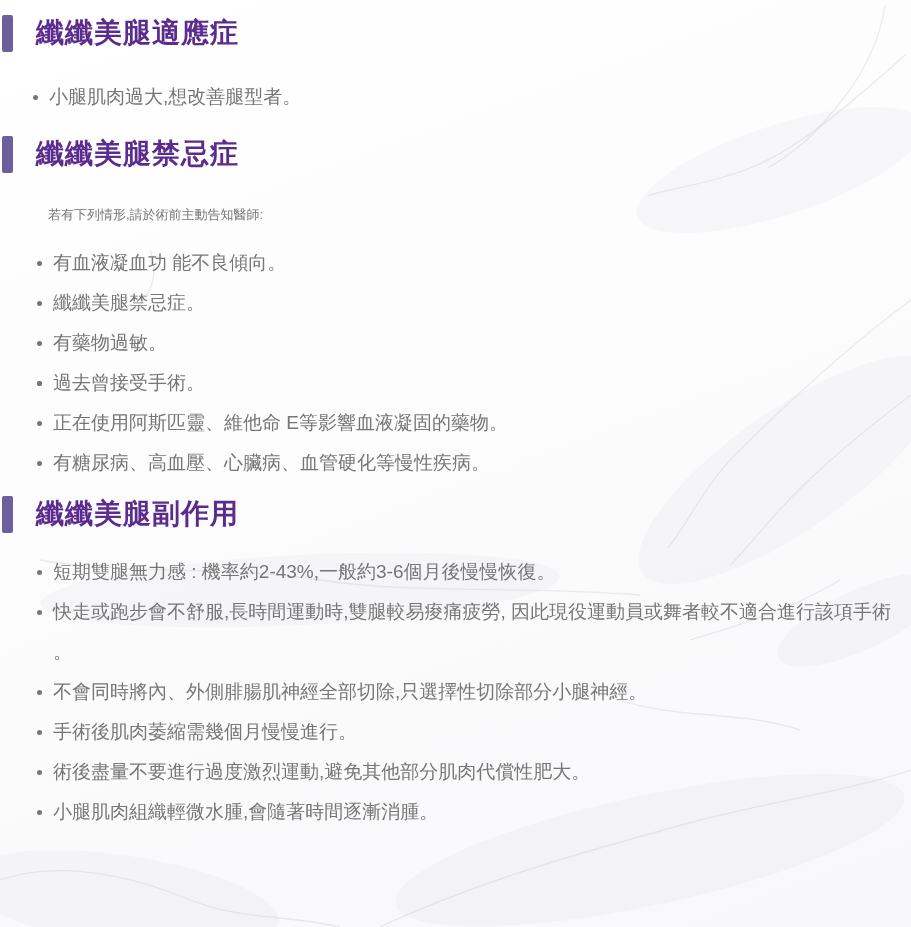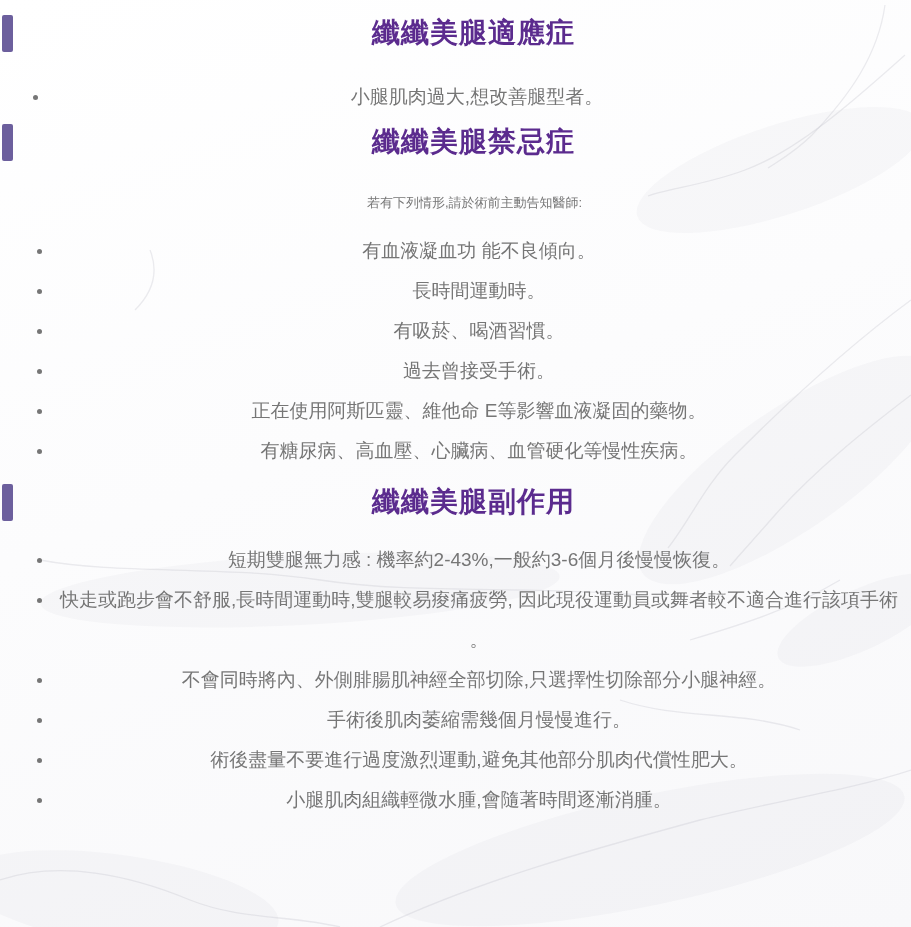--- a/index.html
+++ b/index.html
@@ -17,21 +17,20 @@
   .marble-bg {
     position: absolute;
     inset: 0;
     z-index: 0;
     pointer-events: none;
   }
   main.content {
     position: relative;
     z-index: 1;
     padding-top: 14px;
-    text-align: center;
   }
   .heading {
     margin: 0;
     position: relative;
     padding-left: 36px;
     font-size: 28px;
     line-height: 38px;
     font-weight: bold;
     letter-spacing: 1px;
     color: #5b2b8e;
@@ -66,21 +65,21 @@
   ul.bullet-list li .dot {
     position: absolute;
     left: 1px;
     top: 18px;
     width: 5px;
     height: 5px;
     border-radius: 50%;
     background: #767676;
   }
   #sec1 .bullet-list { margin-top: 25px; padding-left: 32px; }
-  #sec2 .heading     { margin-top: 6px; }
+  #sec2 .heading     { margin-top: 18px; }
   #sec2 .bullet-list { margin-top: 8px; }
   #sec3 .heading     { margin-top: 12px; }
   #sec3 .bullet-list { margin-top: 19px; }
 </style>
 </head>
 <body>
 
 <svg class="marble-bg" width="911" height="927" viewBox="0 0 911 927" xmlns="http://www.w3.org/2000/svg">
   <g fill="none" stroke="#b9bcc4" stroke-opacity="0.28" stroke-width="1.3">
     <path d="M 905 55 C 860 95 800 150 745 170 C 705 185 670 188 648 196"></path>
@@ -125,25 +124,28 @@
       <span>纖纖美腿禁忌症</span>
     </h2>
     <p class="intro">若有下列情形,請於術前主動告知醫師:</p>
     <ul class="bullet-list">
       <li>
         <span class="dot"></span>
         <span>有血液凝血功 能不良傾向。</span>
       </li>
       <li>
         <span class="dot"></span>
-        <span>長時間運動時。</span>
+        <span>纖纖美腿禁忌症。</span>
       </li>
       <li>
         <span class="dot"></span>
-        <span>有吸菸、喝酒習慣。</span>
+        <span>有藥物過敏。</span>
+      </li>
+      <li>
+        <span class="dot"></span>
       </li>
       <li>
         <span class="dot"></span>
         <span>過去曾接受手術。</span>
       </li>
       <li>
         <span class="dot"></span>
         <span>正在使用阿斯匹靈、維他命 E等影響血液凝固的藥物。</span>
       </li>
       <li>

